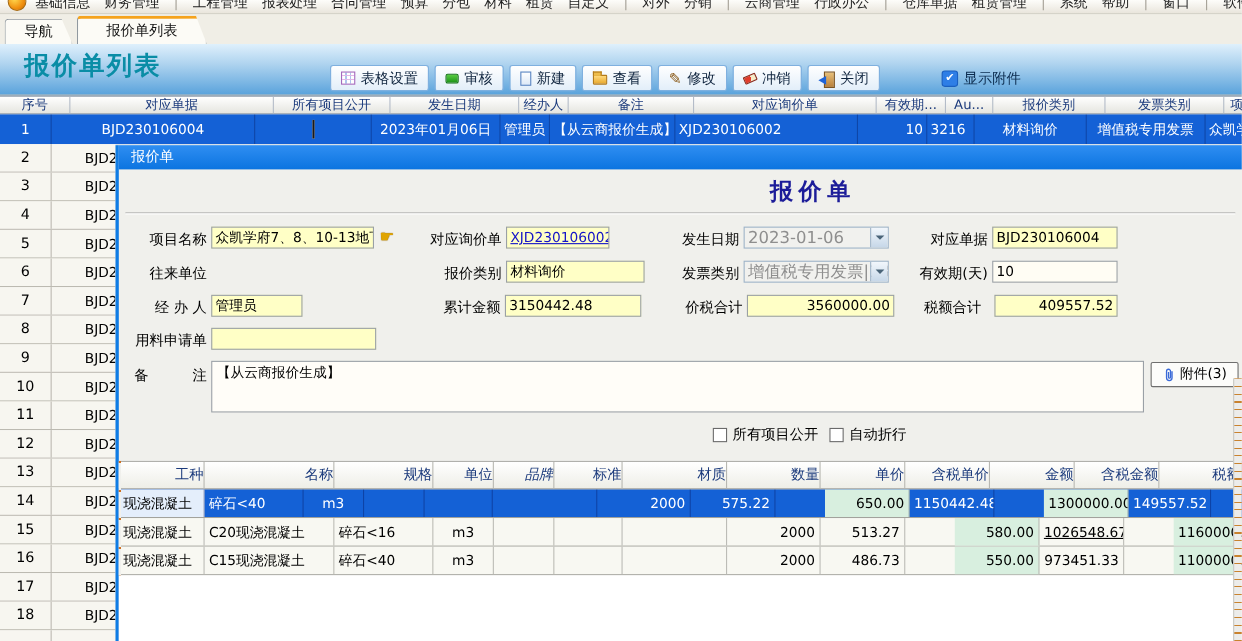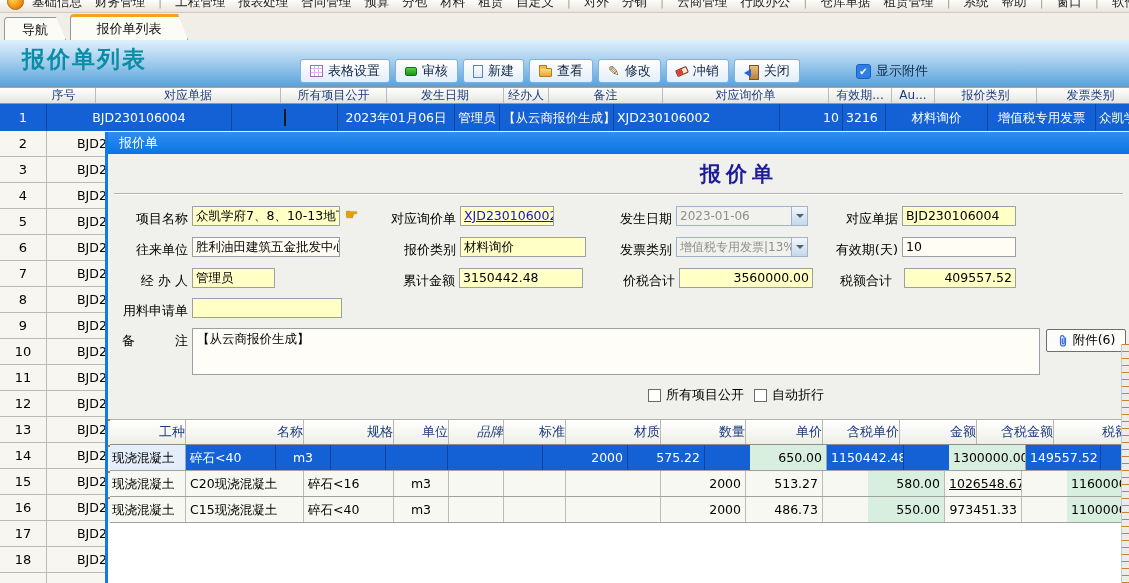--- a/index.html
+++ b/index.html
@@ -89,21 +89,21 @@
   .form-title { position:absolute; left:592px; top:28px; font-size:21px; font-weight:bold;
                 color:#1c1c99; letter-spacing:5px; }
   .title-rule { position:absolute; left:6px; top:61px; width:1009px; height:2px;
                 border-top:1px solid #b2b2b2; border-bottom:1px solid #fdfdfd; }
   .lbl { position:absolute; height:20px; line-height:20px; font-size:13px; color:#000;
          text-align:right; white-space:nowrap; }
   .fld { position:absolute; height:20px; line-height:18px; font-size:12.5px; color:#000;
          background:#ffffc6; border:1px solid #9aa0a6; padding:0 3px; overflow:hidden; white-space:nowrap; }
   .fld.white { background:#fffdf4; }
   .fld.right { text-align:right; }
-  .combo { position:absolute; height:20px; line-height:18px; font-size:12px; color:#8e8e8e;
+  .combo { position:absolute; height:20px; line-height:18px; font-size:15px; color:#8e8e8e;
            background:#f1f1ee; border:1px solid #9fb4c8; padding:0 18px 0 3px; overflow:hidden; white-space:nowrap; }
   .combo .arrow3d { position:absolute; right:0; top:0; width:16px; height:18px;
                     background:linear-gradient(#f2f7fc,#c6d7e8); border-left:1px solid #9fb4c8; }
   .combo .arrow3d::after { content:""; position:absolute; left:4px; top:7px;
                     border-left:4px solid transparent; border-right:4px solid transparent; border-top:4px solid #4a6478; }
   .link { color:#1414c8; text-decoration:underline; cursor:pointer; }
   .hand-icon { position:absolute; font-size:15px; color:#e0a400; text-shadow:0 0 1px #7a5200; cursor:pointer; }
   .remark-lbl { position:absolute; left:14px; top:200px; width:66px; display:flex;
                 justify-content:space-between; font-size:13px; color:#000; }
   .remark-box { position:absolute; left:84px; top:196px; width:848px; height:47px;
@@ -212,21 +212,21 @@
           <span>关闭</span>
         </button>
       </span>
     <span class="show-attach">
       <span class="blue-check">✔</span>
       <span>显示附件</span>
     </span>
   </div>
 
   <div class="list-header" id="list-header">
-      <span class="lh-cell" style="width: 64px; margin-left: 32px;">序号</span>
+      <span class="lh-cell" style="width: 64px;">序号</span>
       <span class="lh-cell" style="width: 185px;">对应单据</span>
       <span class="lh-cell" style="width: 106px;">所有项目公开</span>
       <span class="lh-cell" style="width: 117px;">发生日期</span>
       <span class="lh-cell" style="width: 45px;">经办人</span>
       <span class="lh-cell" style="width: 114px;">备注</span>
       <span class="lh-cell" style="width: 166px;">对应询价单</span>
       <span class="lh-cell" style="width: 63px;">有效期...</span>
       <span class="lh-cell" style="width: 43px;">Au...</span>
       <span class="lh-cell" style="width: 102px;">报价类别</span>
       <span class="lh-cell" style="width: 108px;">发票类别</span>
@@ -330,21 +330,20 @@
     <span class="fld" style="left:84px;top:74px;width:148px">众凯学府7、8、10-13地下车库</span>
     <span class="hand-icon" style="left:237px;top:74px">☛</span>
     <span class="lbl" style="left:268px;top:77px;width:80px">对应询价单</span>
     <span class="fld" style="left:352px;top:74px;width:94px"><span class="link">XJD230106002</span></span>
     <span class="lbl" style="left:484px;top:77px;width:80px">发生日期</span>
     <span class="combo" style="left:568px;top:74px;width:132px"><span>2023-01-06</span><span class="arrow3d"></span></span>
     <span class="lbl" style="left:706px;top:77px;width:84px">对应单据</span>
     <span class="fld" style="left:794px;top:74px;width:114px">BJD230106004</span>
 
     <span class="lbl" style="left:0;top:108px;width:80px">往来单位</span>
-    <span class="fld white" style="left:84px;top:105px;width:148px">胜利油田建筑五金批发中心</span>
     <span class="lbl" style="left:268px;top:108px;width:80px">报价类别</span>
     <span class="fld" style="left:352px;top:105px;width:126px">材料询价</span>
     <span class="lbl" style="left:484px;top:108px;width:80px">发票类别</span>
     <span class="combo" style="left:568px;top:105px;width:132px"><span>增值税专用发票|13%</span><span class="arrow3d"></span></span>
     <span class="lbl" style="left:700px;top:108px;width:90px">有效期(天)</span>
     <span class="fld white" style="left:794px;top:105px;width:114px">10</span>
 
     <span class="lbl" style="left:0;top:139px;width:80px">经 办 人</span>
     <span class="fld" style="left:84px;top:136px;width:83px">管理员</span>
     <span class="lbl" style="left:267px;top:139px;width:80px">累计金额</span>
@@ -359,21 +358,21 @@
 
     <span class="remark-lbl">
       <span>备</span>
       <span>注</span>
     </span>
     <div class="remark-box">【从云商报价生成】</div>
     <div class="attach-btn">
       <svg class="attach-svg" viewBox="0 0 12 14">
         <path d="M8.5 3.5v6a2.5 2.5 0 0 1-5 0v-6a1.8 1.8 0 0 1 3.6 0v5.4a.9.9 0 0 1-1.8 0V4.2" fill="none" stroke="#3a6ad8" stroke-width="1.2"></path>
       </svg>
-      <span>附件(6)</span>
+      <span>附件(3)</span>
     </div>
 
     <span class="dlg-cb" style="left:540px;top:254px">
       <span class="cb-box"></span>
       <span>所有项目公开</span>
     </span>
     <span class="dlg-cb" style="left:646px;top:254px">
       <span class="cb-box"></span>
       <span>自动折行</span>
     </span>

